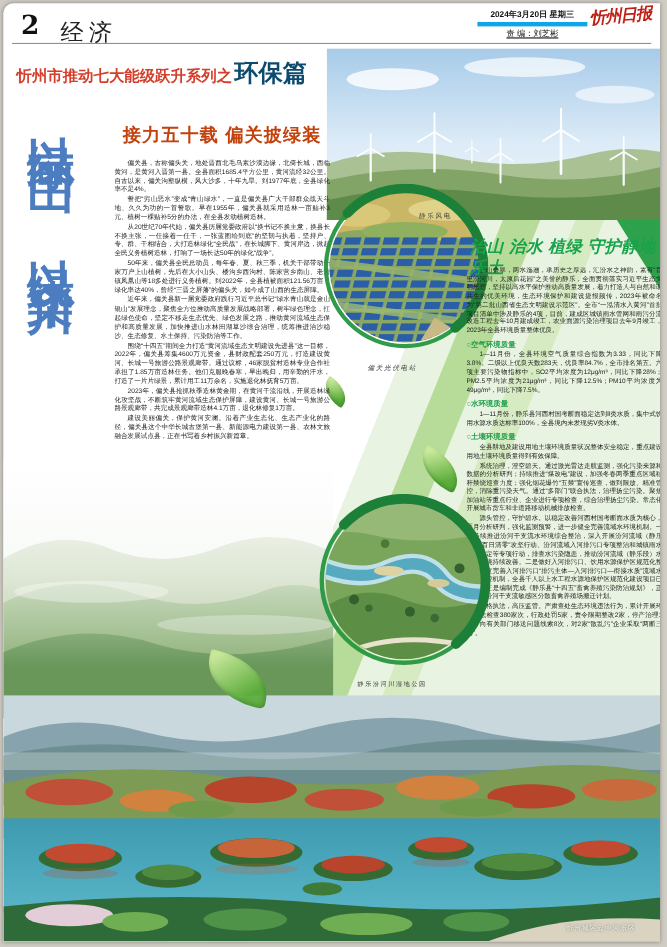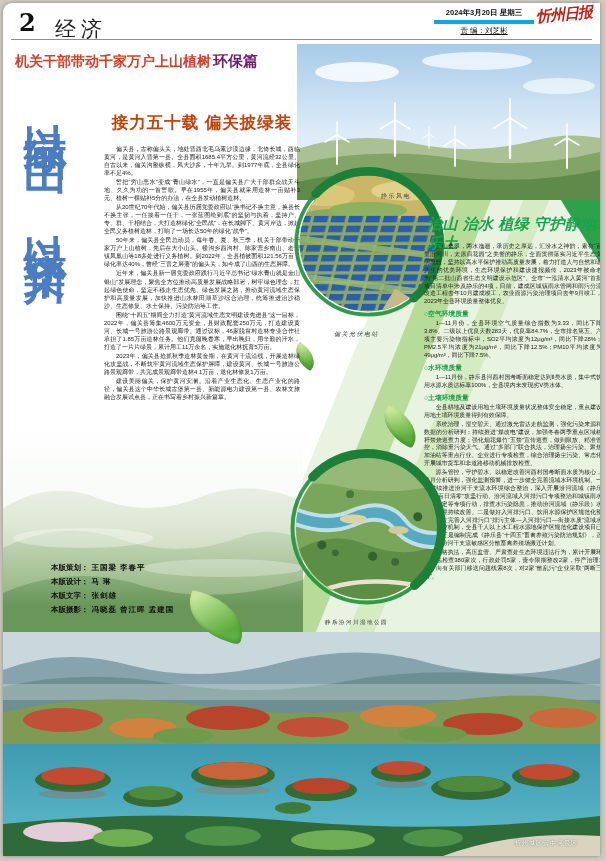--- a/index.html
+++ b/index.html
@@ -10,21 +10,21 @@
   .hdr-num{left:16px;top:5px;font-family:"DejaVu Serif",serif;font-weight:bold;font-size:24px;color:#111;}
   .hdr-section{left:52px;top:12px;font-size:21px;letter-spacing:5px;color:#222;}
   .hdr-rule{left:8px;right:8px;top:36px;height:1px;background:#8f8f8f;}
   .dateblock{right:66px;top:5px;width:100px;text-align:center;color:#111;}
   .dateblock .d{font-size:7.5px;font-weight:bold;border-bottom:4px solid #0ea5e9;padding-bottom:2px;}
   .dateblock .e{font-size:7.5px;margin-top:2px;text-decoration:underline;}
   .masthead{right:2px;top:4px;width:62px;font-family:"DejaVu Serif",serif;font-size:15px;font-weight:bold;font-style:italic;color:#bf1f14;transform:rotate(-5deg);letter-spacing:-1px;line-height:1;}
   
   .series{left:12px;top:49px;white-space:nowrap;}
   .series .pre{font-size:14px;font-weight:bold;color:#d43e2a;font-family:"DejaVu Serif",serif;}
-  .series .hi{font-size:15px;font-weight:900;color:#701a75;margin-left:2px;}
+  .series .hi{font-size:22px;font-weight:900;color:#0c4a6e;margin-left:2px;}
   
   .vtitle{left:8px;top:86px;height:552px;width:64px;writing-mode:vertical-rl;text-orientation:upright;
     font-family:"DejaVu Serif",serif;font-weight:bold;font-size:43px;color:#4b7dc0;letter-spacing:9px;z-index:6;}
   .vtitle .l2{margin-top:16px;}
   
   .la-head{left:101px;top:109px;width:196px;text-align:center;font-size:16.5px;font-weight:bold;color:#c2410c;letter-spacing:1px;z-index:5;}
   .la-body{left:101px;top:142px;width:196px;height:320px;overflow:hidden;font-size:6px;line-height:1.34;color:#1c1c1c;text-align:justify;z-index:5;}
   .la-body p,.ra-body p{text-indent:2em;margin:0 0 1px 0;}
   
   .ra-head{left:424px;top:212px;width:176px;font-size:15px;font-weight:bold;color:#18a34b;letter-spacing:.5px;z-index:5;font-style:italic;}
@@ -71,21 +71,21 @@
     <div class="abs hdr-num">2</div>
     <div class="abs hdr-section">经济</div>
     <div class="abs dateblock">
       <div class="d">2024年3月20日 星期三</div>
       <div class="e">责 编：刘芝彬</div>
     </div>
     <div class="abs masthead">忻州日报</div>
     <div class="abs hdr-rule"></div>
 
     <div class="abs series">
-      <span class="pre">机关干部带动千家万户上山植树</span><span class="hi">环保篇</span>
+      <span class="pre">忻州市推动七大能级跃升系列之</span><span class="hi">环保篇</span>
     </div>
 
     <div class="abs ph-wind">
       <svg viewBox="0 0 303 156" width="100%" height="100%" preserveAspectRatio="none">
         <defs>
           <linearGradient id="sky" x1="0" y1="0" x2="0" y2="1">
             <stop offset="0" stop-color="#a7cbe9"></stop>
               <stop offset="0.55" stop-color="#dcebf7"></stop>
               <stop offset="1" stop-color="#f2f7fb"></stop>
           </linearGradient>
@@ -234,26 +234,20 @@
           <path d="M20,130 Q60,110 120,122" stroke="#e8e2cf" stroke-width="4" fill="none"></path>
         </g>
       </svg>
       <svg viewBox="0 0 140 140">
         <circle cx="70" cy="70" r="66" fill="none" stroke="#27963f" stroke-width="3.5" opacity="0.95"></circle>
         <circle cx="70" cy="70" r="66" fill="none" stroke="#1d8038" stroke-width="8" pathLength="100" stroke-dasharray="52 48" stroke-dashoffset="38" stroke-linecap="round"></circle>
       </svg>
     </div>
     <div class="abs cap cap-wetland">静乐汾河川湿地公园</div>
 
-    <div class="abs credits">
-      <div class="row"><span>本版策划：</span><span class="val">王国梁  李春平</span></div>
-      <div class="row"><span>本版设计：</span><span class="val">马  琳</span></div>
-      <div class="row"><span>本版文字：</span><span class="val">张剑雄</span></div>
-      <div class="row"><span>本版摄影：</span><span class="val">冯晓磊  曾江晖  孟建国</span></div>
-    </div>
 
     <div class="abs ph-bottom">
       <svg viewBox="0 0 597 224" width="100%" height="100%" preserveAspectRatio="none">
         <defs>
           <linearGradient id="lakeg" x1="0" y1="0" x2="0" y2="1">
             <stop offset="0" stop-color="#3e9ab0"></stop>
               <stop offset="1" stop-color="#58b4c6"></stop>
           </linearGradient>
         </defs>
         <rect width="597" height="70" fill="#c8d8dd"></rect>

